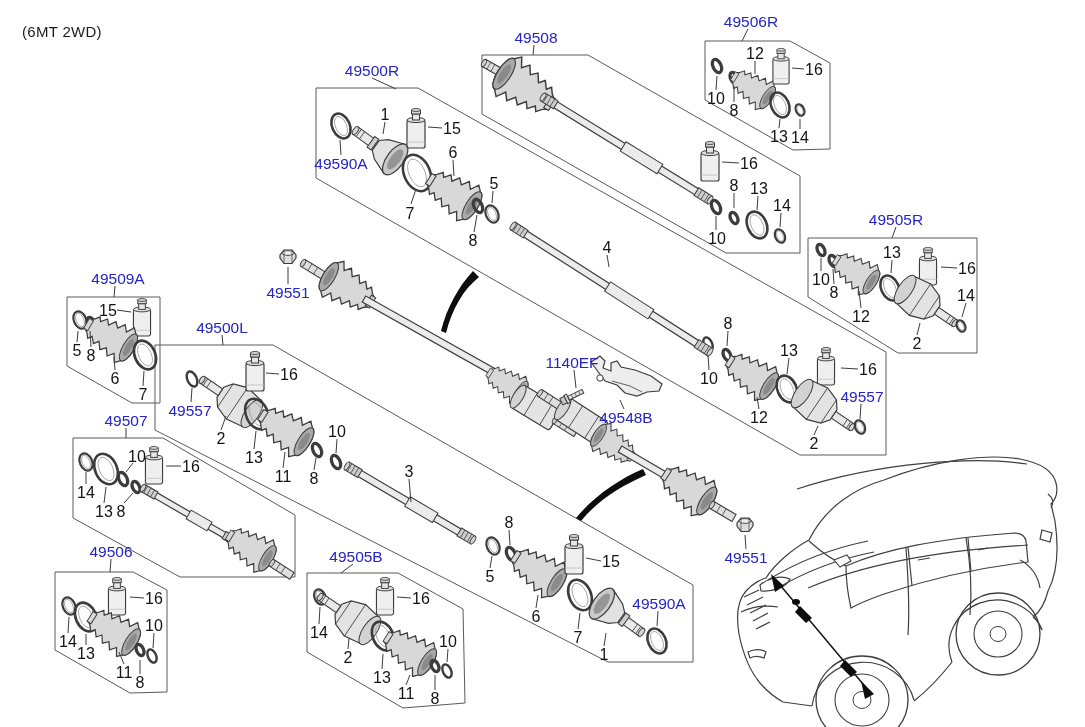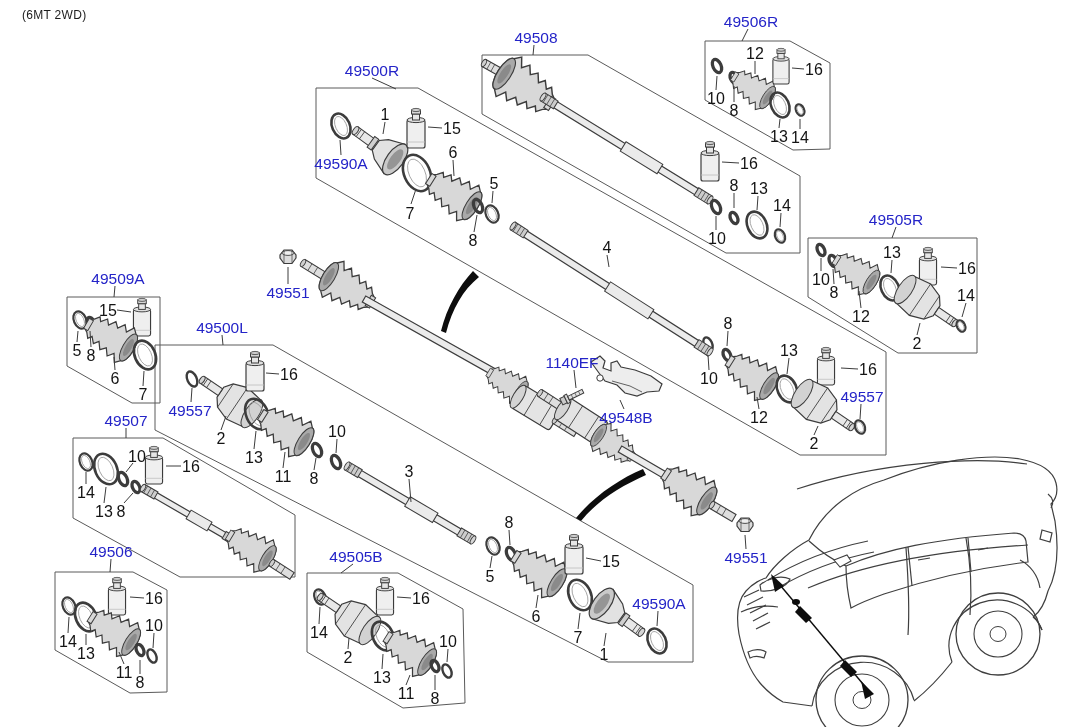--- a/index.html
+++ b/index.html
@@ -1,18 +1,18 @@
 <!DOCTYPE html>
 <html><head>
 <meta charset="utf-8">
 <style>
   html,body{margin:0;padding:0;background:#fff;}
   .stage{position:relative;width:1085px;height:727px;background:#ffffff;overflow:hidden;
          font-family:"Liberation Sans",sans-serif;}
-  .title{position:absolute;left:22px;top:8px;font-size:12px;color:#1c1c1c;letter-spacing:.3px;text-align:right;}
+  .title{position:absolute;left:22px;top:23px;font-size:15px;color:#1c1c1c;letter-spacing:.3px;text-align:right;}
   svg text{font-family:"Liberation Sans",sans-serif;}
 </style>
 </head>
 <body>
 
 <div class="stage">
   <div class="title">(6MT 2WD)</div>
   <svg id="scene" width="1085" height="727" viewBox="0 0 1085 727" xmlns="http://www.w3.org/2000/svg">
       <g>
         <polygon points="316,88 418,88 886,352 886,455 800,455 316,178" fill="none" stroke="#5a5a5a" stroke-width="1"></polygon>

